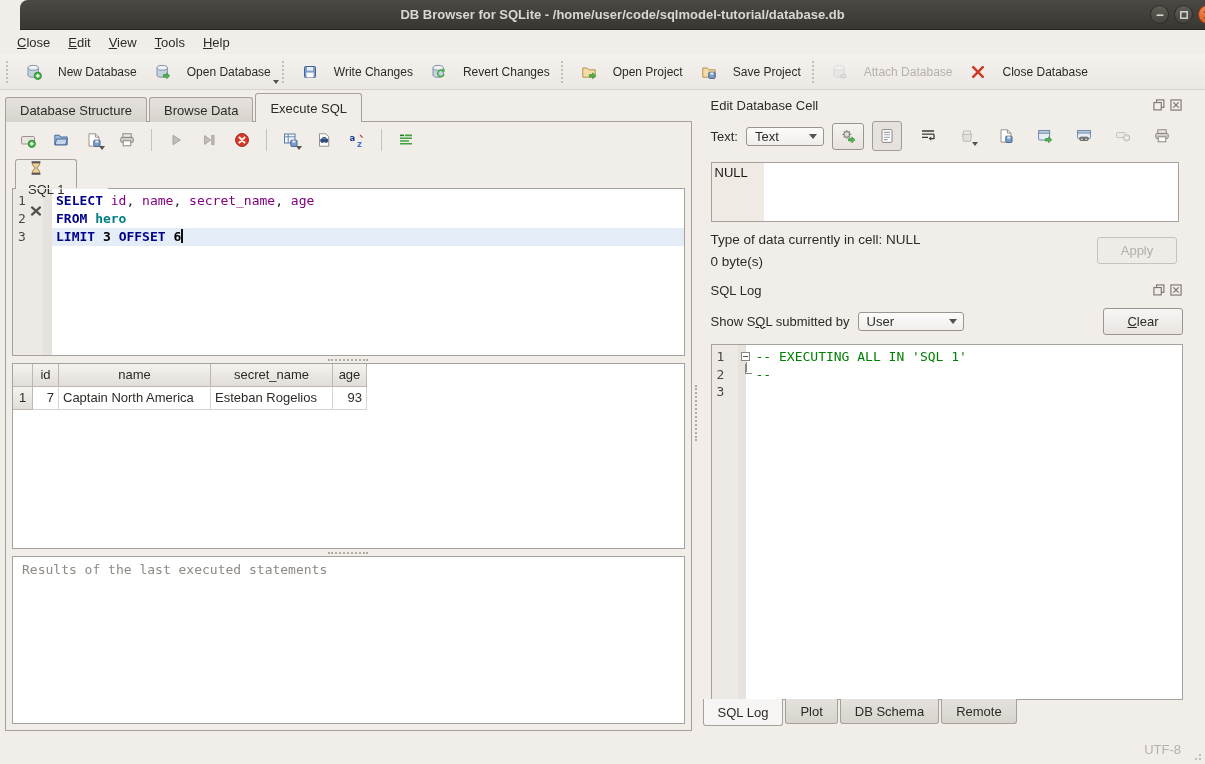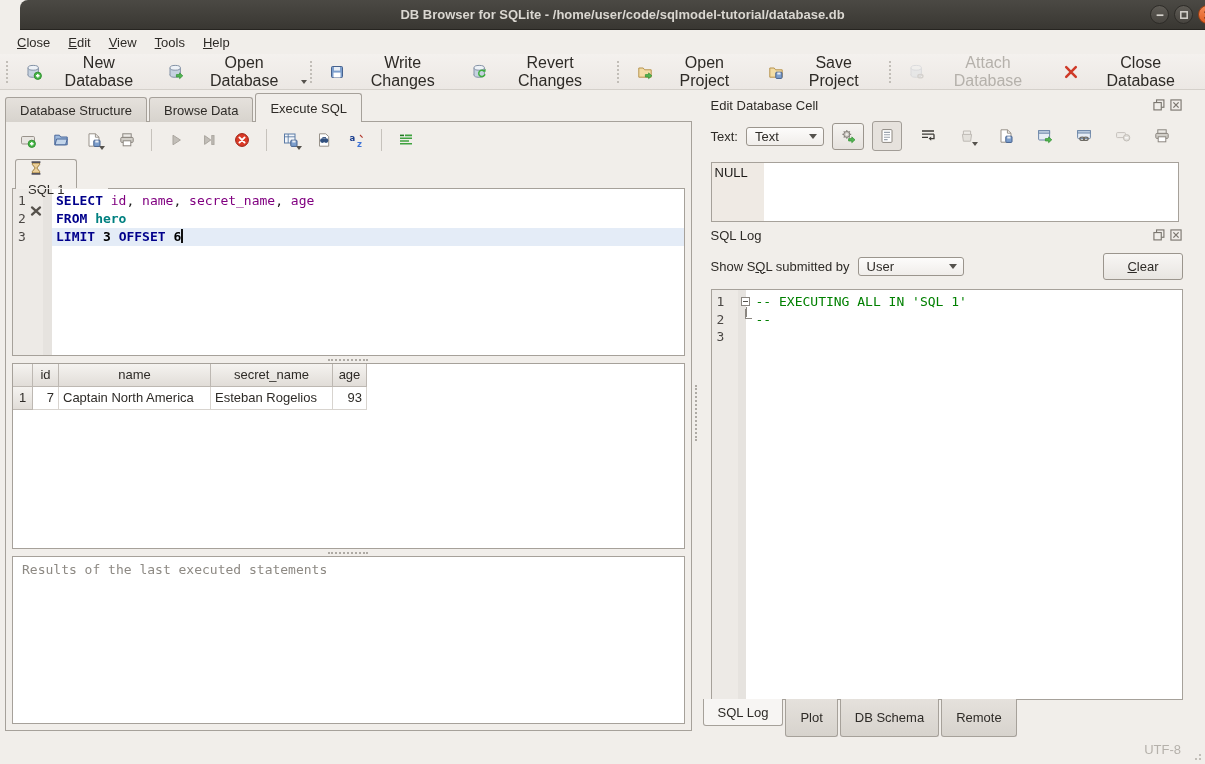--- a/index.html
+++ b/index.html
@@ -26,22 +26,22 @@
   .menubar{position:absolute; top:30px; left:0; width:1205px; height:24px; background:var(--bg);
     display:flex; align-items:center; padding-left:8px;}
   .menu-item{padding:2px 9px; cursor:default;}
   .menu-item::first-letter{text-decoration:underline;}
 
   
   .toolbar{position:absolute; top:54px; left:0; width:1205px; height:36px;
     background:linear-gradient(#f4f1ee,#ece8e4); border-bottom:1px solid #d4d0ca;
     display:flex; align-items:center; padding-left:4px;}
   .tb-grip{width:6px; height:22px; border-left:2px dotted #c2beb8; margin:0 5px 0 2px;}
-  .tb-btn{display:flex; align-items:center; gap:6px; height:28px; padding:0 9px; position:relative;
-    border-radius:3px; background:transparent; border:none; font-size:16px; color:var(--text); font-family:inherit;}
+  .tb-btn{display:flex; align-items:center; gap:16px; height:28px; padding:0 9px; position:relative;
+    border-radius:3px; background:transparent; border:none; font-size:12px; color:var(--text); font-family:inherit;}
   .tb-btn.disabled{color:var(--disabled);}
   .tb-btn.disabled svg{opacity:.45;}
   .mini-caret{position:absolute; right:1px; bottom:2px; width:0; height:0;
     border-left:3.5px solid transparent; border-right:3.5px solid transparent; border-top:4px solid #55524d;}
   .icon16{display:inline-flex; width:16px; height:16px;}
 
   
   .workspace{position:absolute; top:90px; left:0; width:1205px; height:645px; display:flex;}
   .left-pane{width:703px; position:relative;}
   .vsplit{width:6px; display:flex; align-items:center; justify-content:center;}
@@ -147,21 +147,21 @@
   .log-line .ln{width:26px; padding-left:5px; color:#4b4845;}
   .log-line .foldcol{width:18px; position:relative;}
   .log-line .logtext{flex:1; white-space:pre; color:var(--green);}
   .fold-open{position:absolute; left:3px; top:4px; width:9px; height:9px; border:1px solid #8a8680; background:#fff;}
   .fold-open::after{content:""; position:absolute; left:1px; right:1px; top:3px; border-top:1px solid #55524d;}
   .fold-open::before{content:""; position:absolute; left:4px; top:9px; height:10px; border-left:1px solid #8a8680;}
   .fold-elbow{position:absolute; left:7px; top:-2px; width:7px; height:10px;
     border-left:1px solid #8a8680; border-bottom:1px solid #8a8680;}
 
   .bottom-tabs{height:28px; display:flex; align-items:flex-start; padding-left:0; margin-top:-1px; position:relative; z-index:2;}
-  .btab{height:38px; display:flex; align-items:center; padding:0 14px; margin-right:2px;
+  .btab{height:25px; display:flex; align-items:center; padding:0 14px; margin-right:2px;
     background:linear-gradient(#e5e1dc,#d7d3cd); border:1px solid var(--border); border-top:none;
     border-radius:0 0 3px 3px; font-size:13px;}
   .btab.active{background:#f7f5f3; height:27px; border-top:none;}
 
   
   .statusbar{position:absolute; left:0; bottom:0; width:1205px; height:29px; background:var(--bg);
     display:flex; align-items:center; justify-content:flex-end; padding-right:24px; color:#b5b1ab; font-size:13px;}
   .grip{position:absolute; right:4px; bottom:4px; width:8px; height:8px;}
   .grip::before{content:""; position:absolute; right:0; bottom:0; width:2px; height:2px; background:#c2beb8;
     box-shadow:-4px 0 #c2beb8, 0 -4px #c2beb8;}
@@ -596,20 +596,27 @@
               </span>
             </button>
           </div>
       </div>
 
       <div class="cell-editor">
         <div class="cell-gutter"></div>
         <span class="cell-null">NULL</span>
       </div>
 
+      <div class="type-row">
+        <div class="type-texts">
+          <div>Type of data currently in cell: NULL</div>
+          <div>0 byte(s)</div>
+        </div>
+        <button class="btn disabled">Apply</button>
+      </div>
 
       <div class="dock-header">
         <span class="dock-title">SQL Log</span>
         <span class="dock-btns">
           <span class="icon16">
               <svg width="14" height="14" viewBox="0 0 16 16">
                 <rect x="5.2" y="2.2" width="8.4" height="8.4" fill="none" stroke="#7b766f" stroke-width="1.3"></rect>
                 <rect x="2.2" y="5.2" width="8.4" height="8.4" fill="#f1eeea" stroke="#7b766f" stroke-width="1.3"></rect>
               </svg>
             </span>

